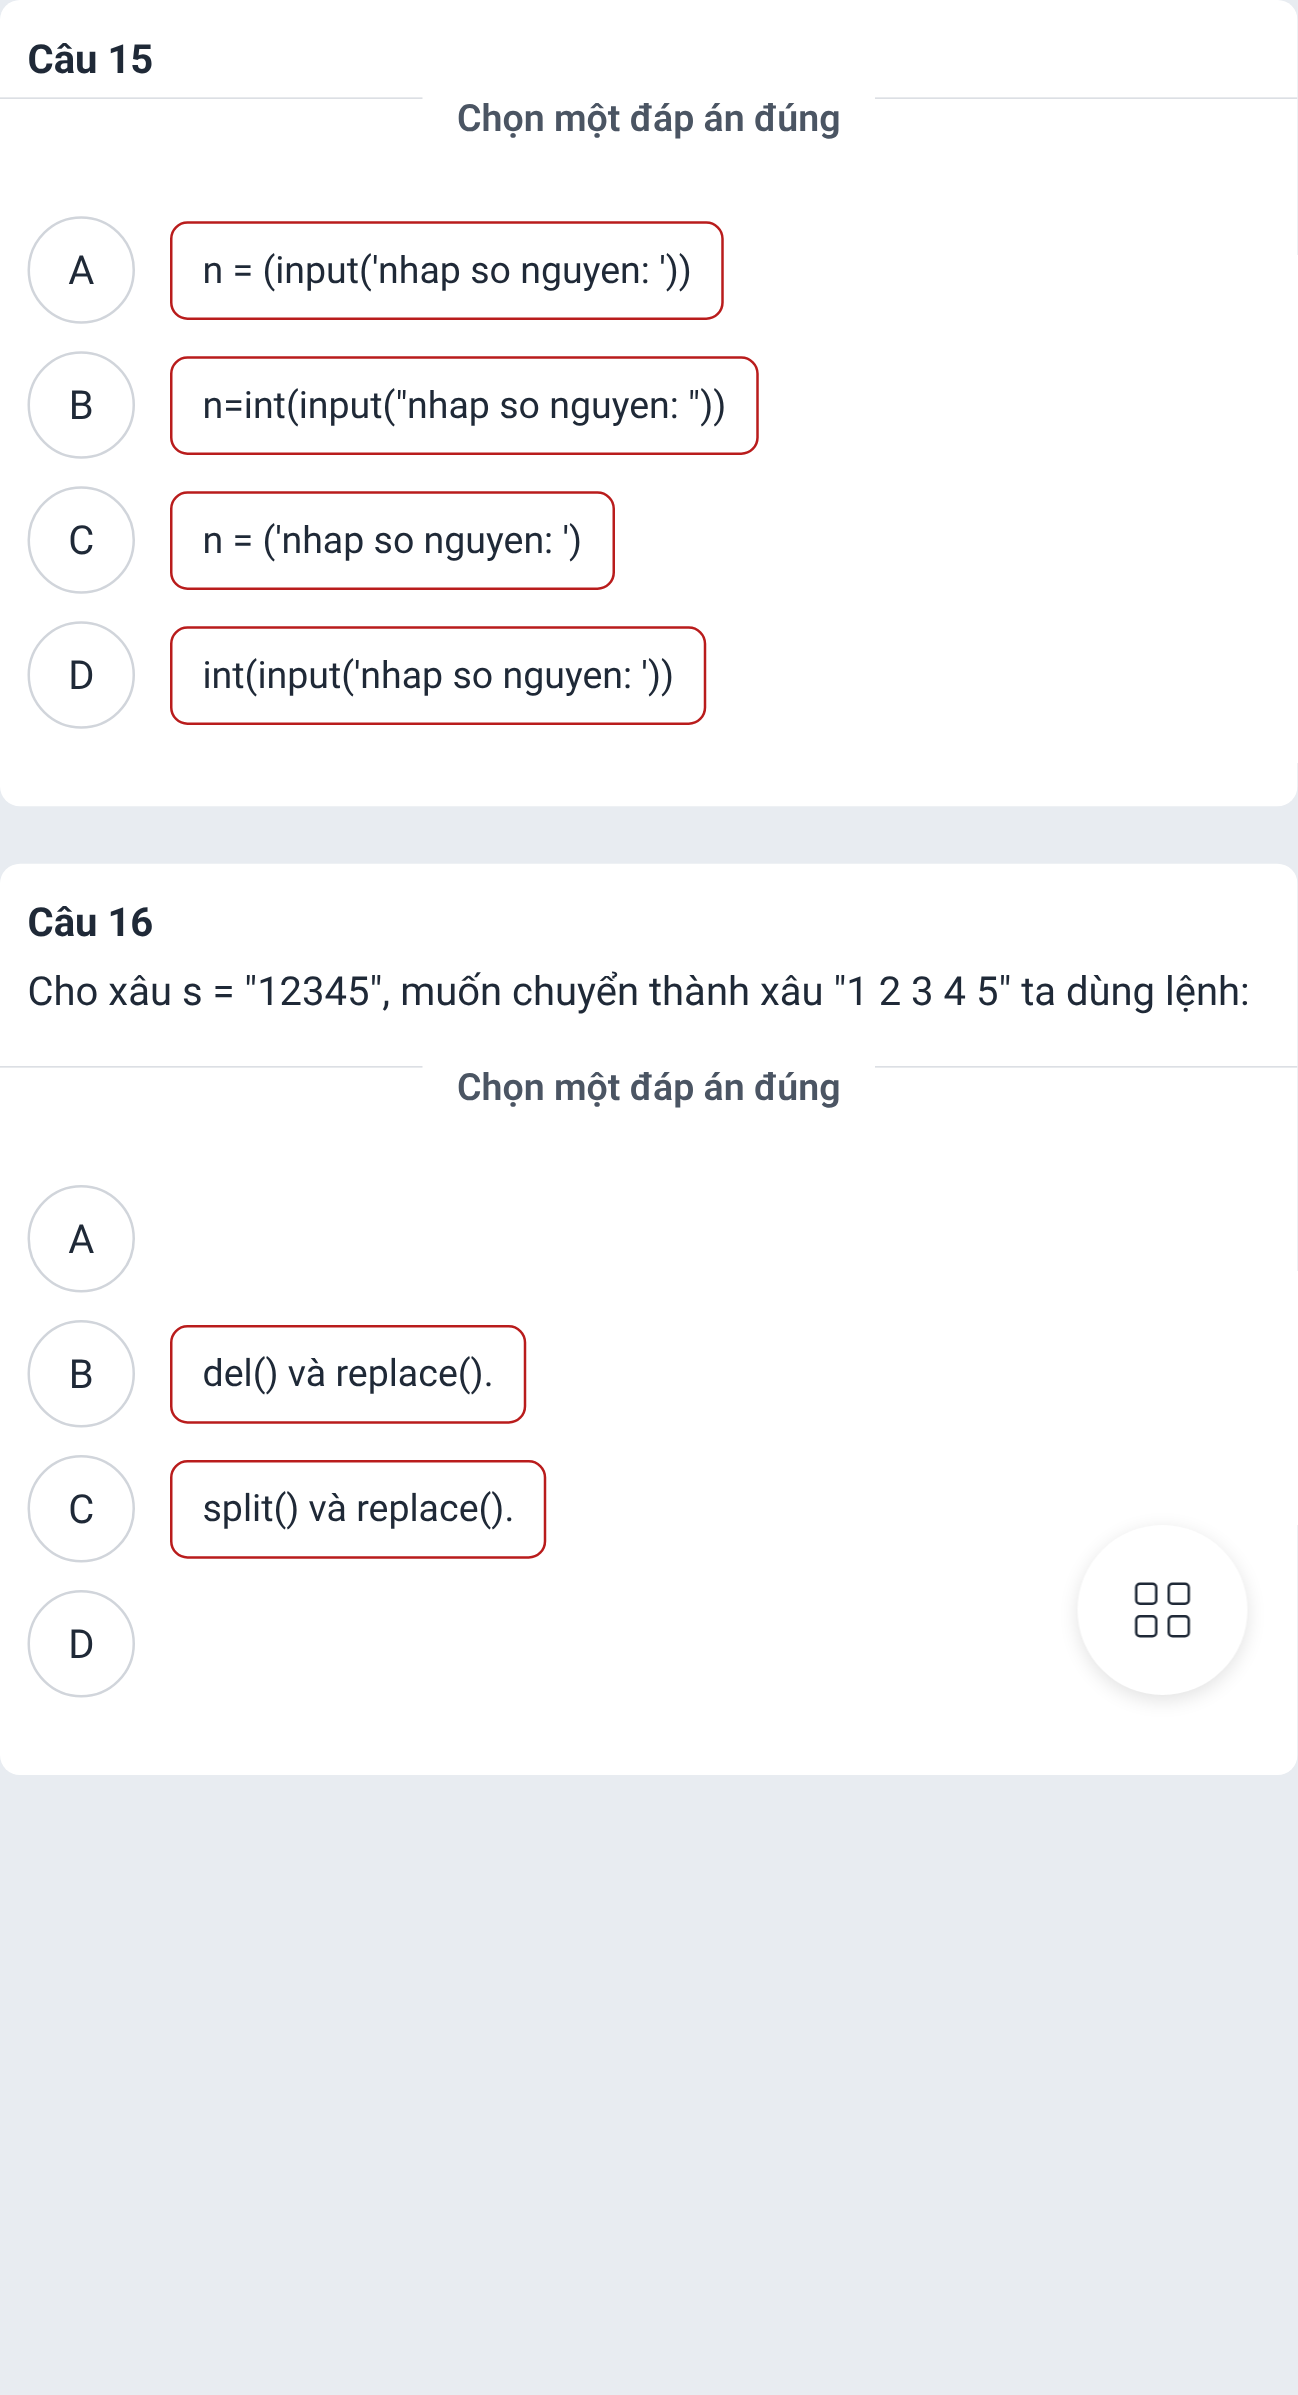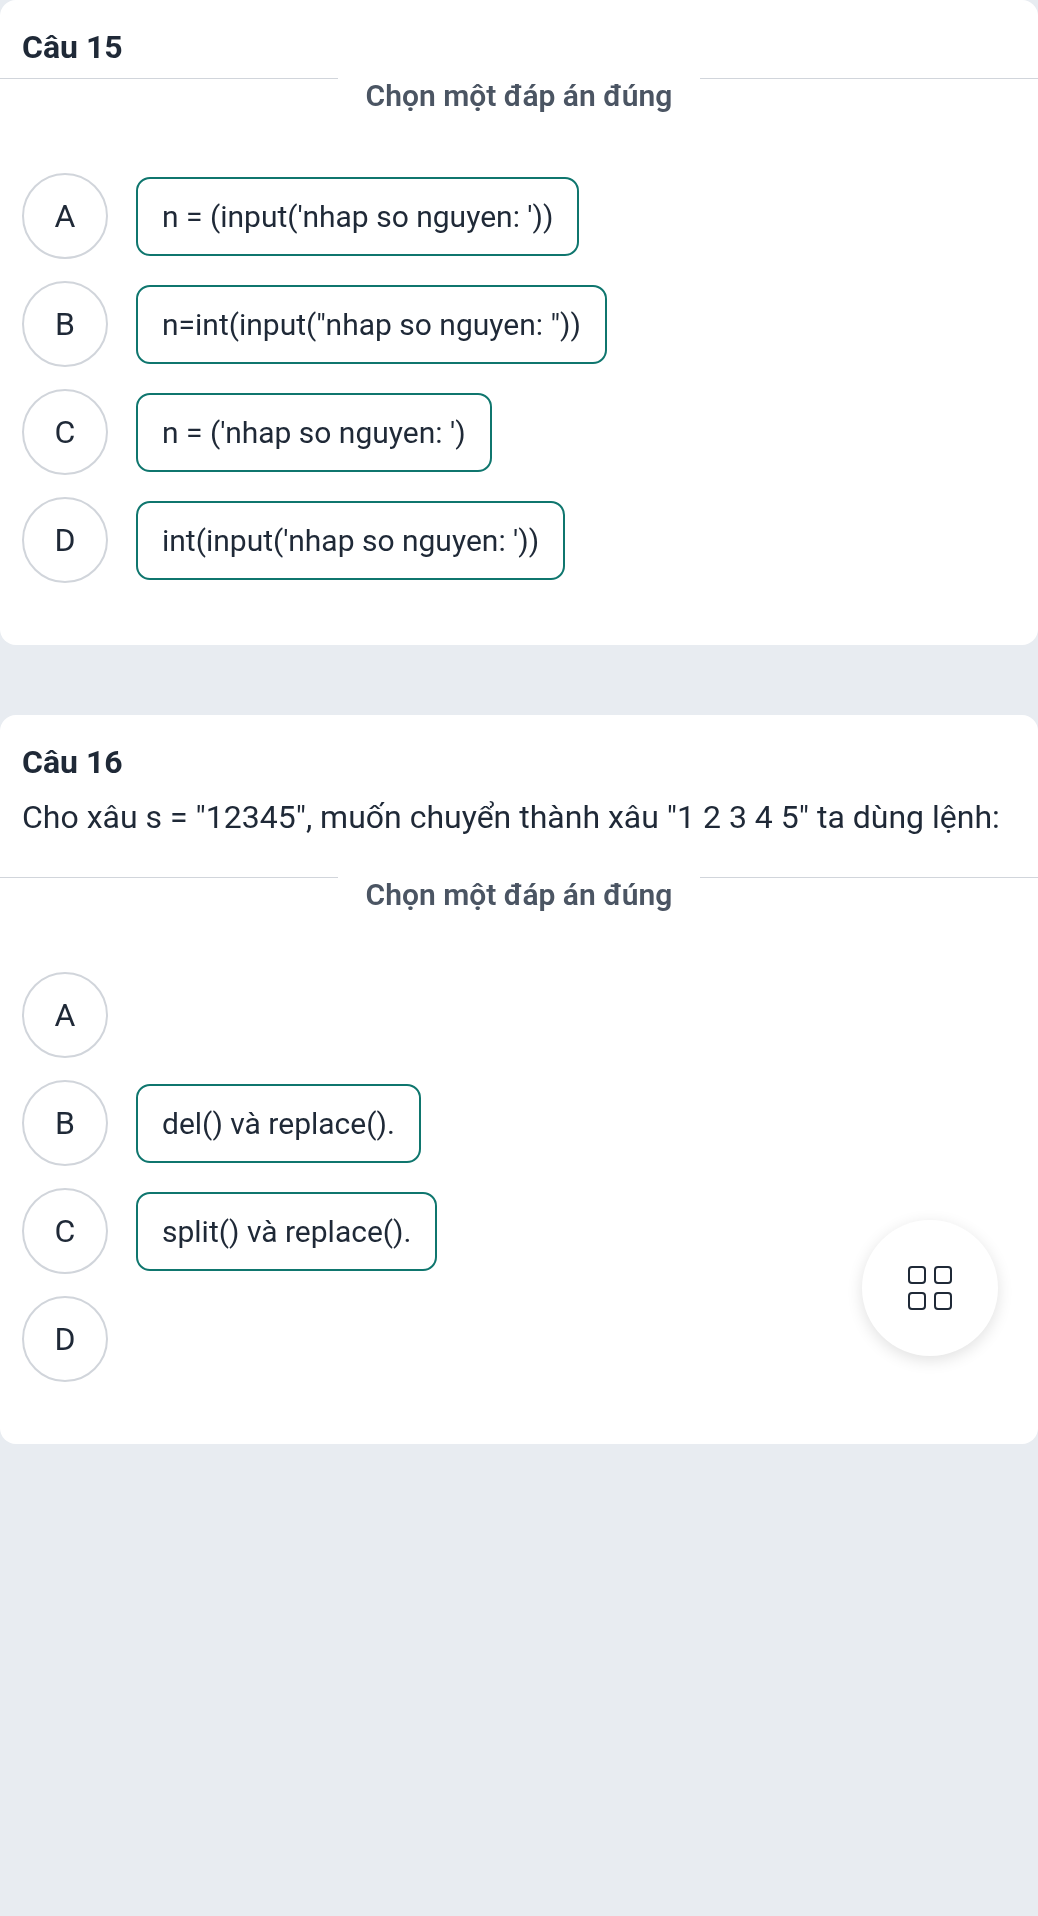--- a/index.html
+++ b/index.html
@@ -11,21 +11,21 @@
       font-family: -apple-system, BlinkMacSystemFont, 'Segoe UI', Roboto, sans-serif;
       background-color: #e8ecf1;
       width: 1038px;
       height: 1916px;
       overflow: hidden;
     }
     .question-card {
       background-color: #ffffff;
       border-radius: 16px;
       padding: 28px 22px 40px 22px;
-      margin-bottom: 70px;
+      margin-bottom: 46px;
     }
     .question-number {
       font-size: 32px;
       font-weight: 700;
       color: #1f2937;
       margin-bottom: 12px;
     }
     .question-text {
       font-size: 32px;
       font-weight: 400;
@@ -65,21 +65,21 @@
       display: flex;
       align-items: center;
       justify-content: center;
       font-size: 32px;
       font-weight: 400;
       color: #1f2937;
       flex-shrink: 0;
       background-color: #ffffff;
     }
     .option-content {
-      border: 2px solid #0f766e;
+      border: 2px solid #b91c1c;
       border-radius: 14px;
       padding: 20px 24px;
       font-size: 30px;
       color: #1f2937;
       display: inline-block;
       background-color: #ffffff;
     }
     .fab {
       position: fixed;
       right: 40px;

